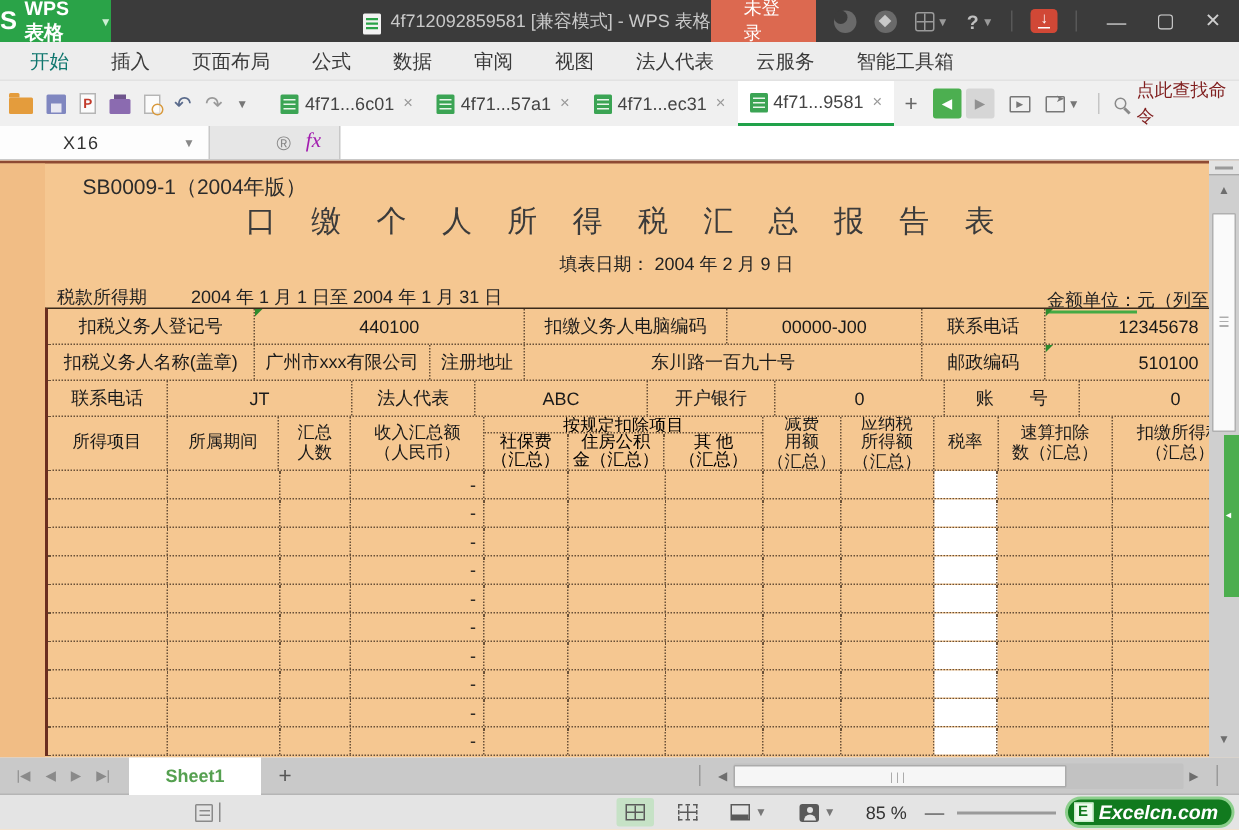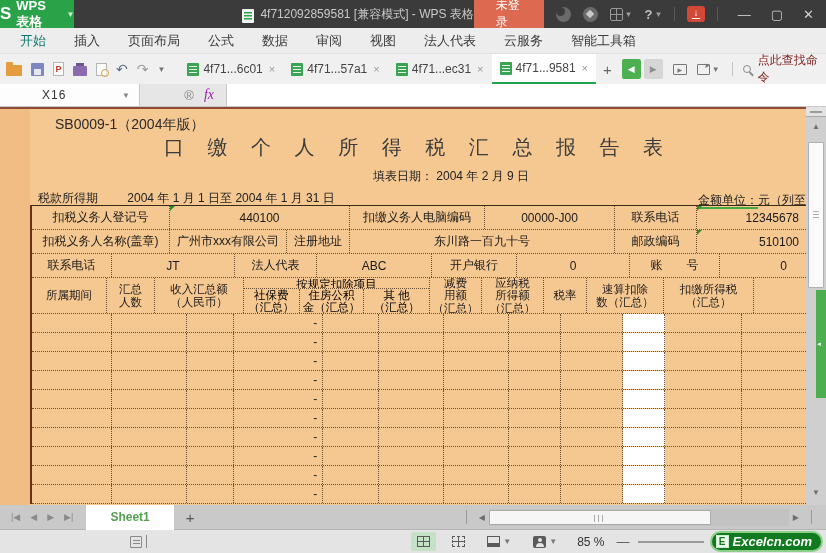--- a/index.html
+++ b/index.html
@@ -329,20 +329,21 @@
       <div class="tcell" style="width:123px">JT</div>
       <div class="tcell" style="width:82px">法人代表</div>
       <div class="tcell" style="width:115px">ABC</div>
       <div class="tcell" style="width:85px">开户银行</div>
       <div class="tcell" style="width:113px">0</div>
       <div class="tcell" style="width:90px">账　　号</div>
       <div class="tcell right" style="width:88px;padding-right:20px">0</div>
     </div>
 
     <div class="hrow">
+      <div class="hcell" style="width:80px">所得项目</div>
       <div class="hcell" style="width:75px">所属期间</div>
       <div class="hcell" style="width:48px">汇总
 人数</div>
       <div class="hcell" style="width:89px">收入汇总额
 （人民币）</div>
       <div class="group-col" style="width:186px">
         <div class="group-label">按规定扣除项目</div>
         <div class="group-sub">
           <div class="hsub" style="width:56px">社保费
 （汇总）</div>

